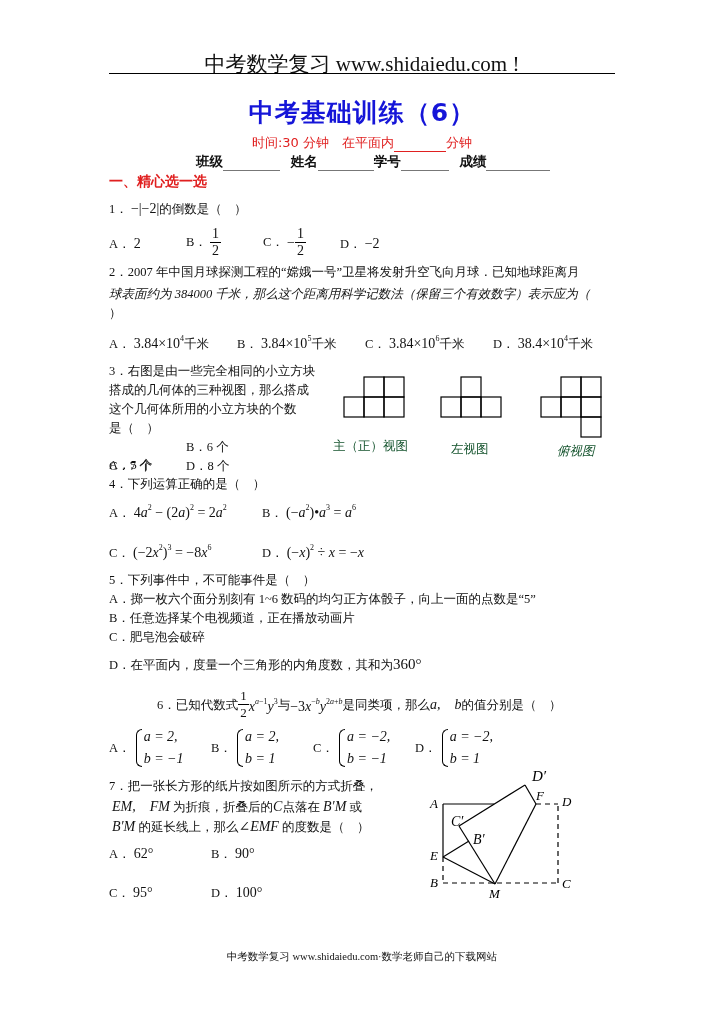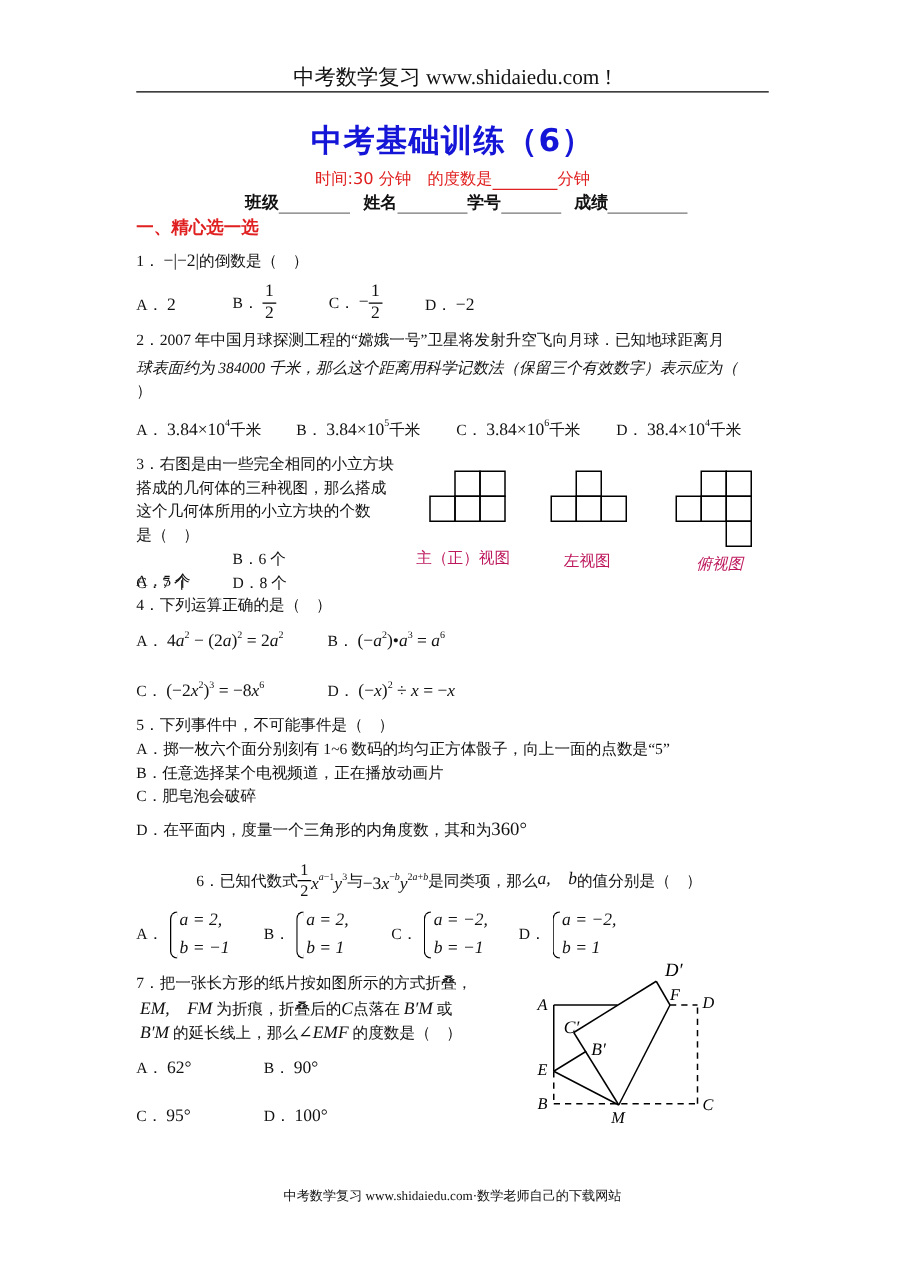--- a/index.html
+++ b/index.html
@@ -1,19 +1,19 @@
 <!DOCTYPE html>
 <html><head>
 <meta charset="utf-8">
 <style>
   html, body { margin:0; padding:0; background:#ffffff; }
   body { width:724px; height:1024px; position:relative; overflow:hidden;
          font-family:"DejaVu Serif","Liberation Serif",serif; color:#111; }
   .abs { position:absolute; white-space:nowrap; }
-  .hdr { left:0; width:724px; top:50px; text-align:center; font-size:17px; font-family:"Liberation Serif","DejaVu Serif",serif; }
+  .hdr { left:0; width:724px; top:50px; text-align:center; font-size:21px; font-family:"Liberation Serif","DejaVu Serif",serif; }
   .hdr-rule { left:109px; top:73px; width:506px; height:0; border-top:1.2px solid #000; }
   .title { left:0; width:724px; top:96px; text-align:center; font-size:25px; font-weight:bold; color:#1515d8;
            font-family:"DejaVu Sans","Liberation Sans",sans-serif; letter-spacing:1px; }
   .timeline { left:0; width:724px; top:134px; text-align:center; font-size:13px; color:#e02020;
               font-family:"DejaVu Sans","Liberation Sans",sans-serif; }
   .uline { display:inline-block; border-bottom:1px solid #e02020; height:13px; vertical-align:bottom; }
   .info { left:196px; top:153px; font-size:13.5px; font-weight:bold; font-family:"DejaVu Sans","Liberation Sans",sans-serif; }
   .info .blank { display:inline-block; border-bottom:1px solid #777; height:14px; vertical-align:bottom; margin-right:6px; }
   .section { left:109px; top:173px; font-size:14px; font-weight:bold; color:#e02020;
              font-family:"DejaVu Sans","Liberation Sans",sans-serif; }
@@ -21,34 +21,34 @@
   .opt { font-size:12.5px; font-family:"Liberation Serif","DejaVu Serif",serif; }
   .math { font-family:"Liberation Serif","DejaVu Serif",serif; font-size:14px; }
   .it { font-style:italic; }
   sup { font-size:8px; vertical-align:7px; }
   .frac { display:inline-block; text-align:center; vertical-align:middle; line-height:16px; font-size:14px; }
   .frac .num { display:block; border-bottom:1px solid #000; padding:0 2px; }
   .frac .den { display:block; }
   .brace-sys { display:inline-block; vertical-align:middle; position:relative; padding-left:10px; line-height:22px; font-size:14px; font-style:italic; }
   .brace-sys::before { content:""; position:absolute; left:2px; top:3px; bottom:3px; width:5px;
                        border:1px solid #000; border-right:none; border-radius:6px 0 0 6px; }
-  .caption { font-size:12.5px; font-family:"DejaVu Sans","Liberation Sans",sans-serif; color:#be185d; }
+  .caption { font-size:12.5px; font-family:"DejaVu Sans","Liberation Sans",sans-serif; color:#14532d; }
   .footer { left:0; width:724px; top:950px; text-align:center; font-size:10.5px; font-family:"Liberation Serif","DejaVu Serif",serif; }
   svg text { font-family:"Liberation Serif","DejaVu Serif",serif; font-style:italic; }
 </style>
 </head>
 <body>
 
 <div class="abs hdr">中考数学复习 www.shidaiedu.com !</div>
 <div class="abs hdr-rule"></div>
 
 <div class="abs title">中考基础训练（6）</div>
 
 <div class="abs timeline">
-  <span>时间:30 分钟　的度数是</span><span class="uline" style="width:52px;"></span><span>分钟</span>
+  <span>时间:30 分钟　在平面内</span><span class="uline" style="width:52px;"></span><span>分钟</span>
 </div>
 
 <div class="abs info">
   <span>班级</span><span class="blank" style="width:57px;"></span>
   <span>姓名</span><span class="blank" style="width:56px;margin-right:0;"></span><span>学号</span><span class="blank" style="width:48px;"></span>
   <span>成绩</span><span class="blank" style="width:64px;"></span>
 </div>
 
 <div class="abs section">一、精心选一选</div>
 

